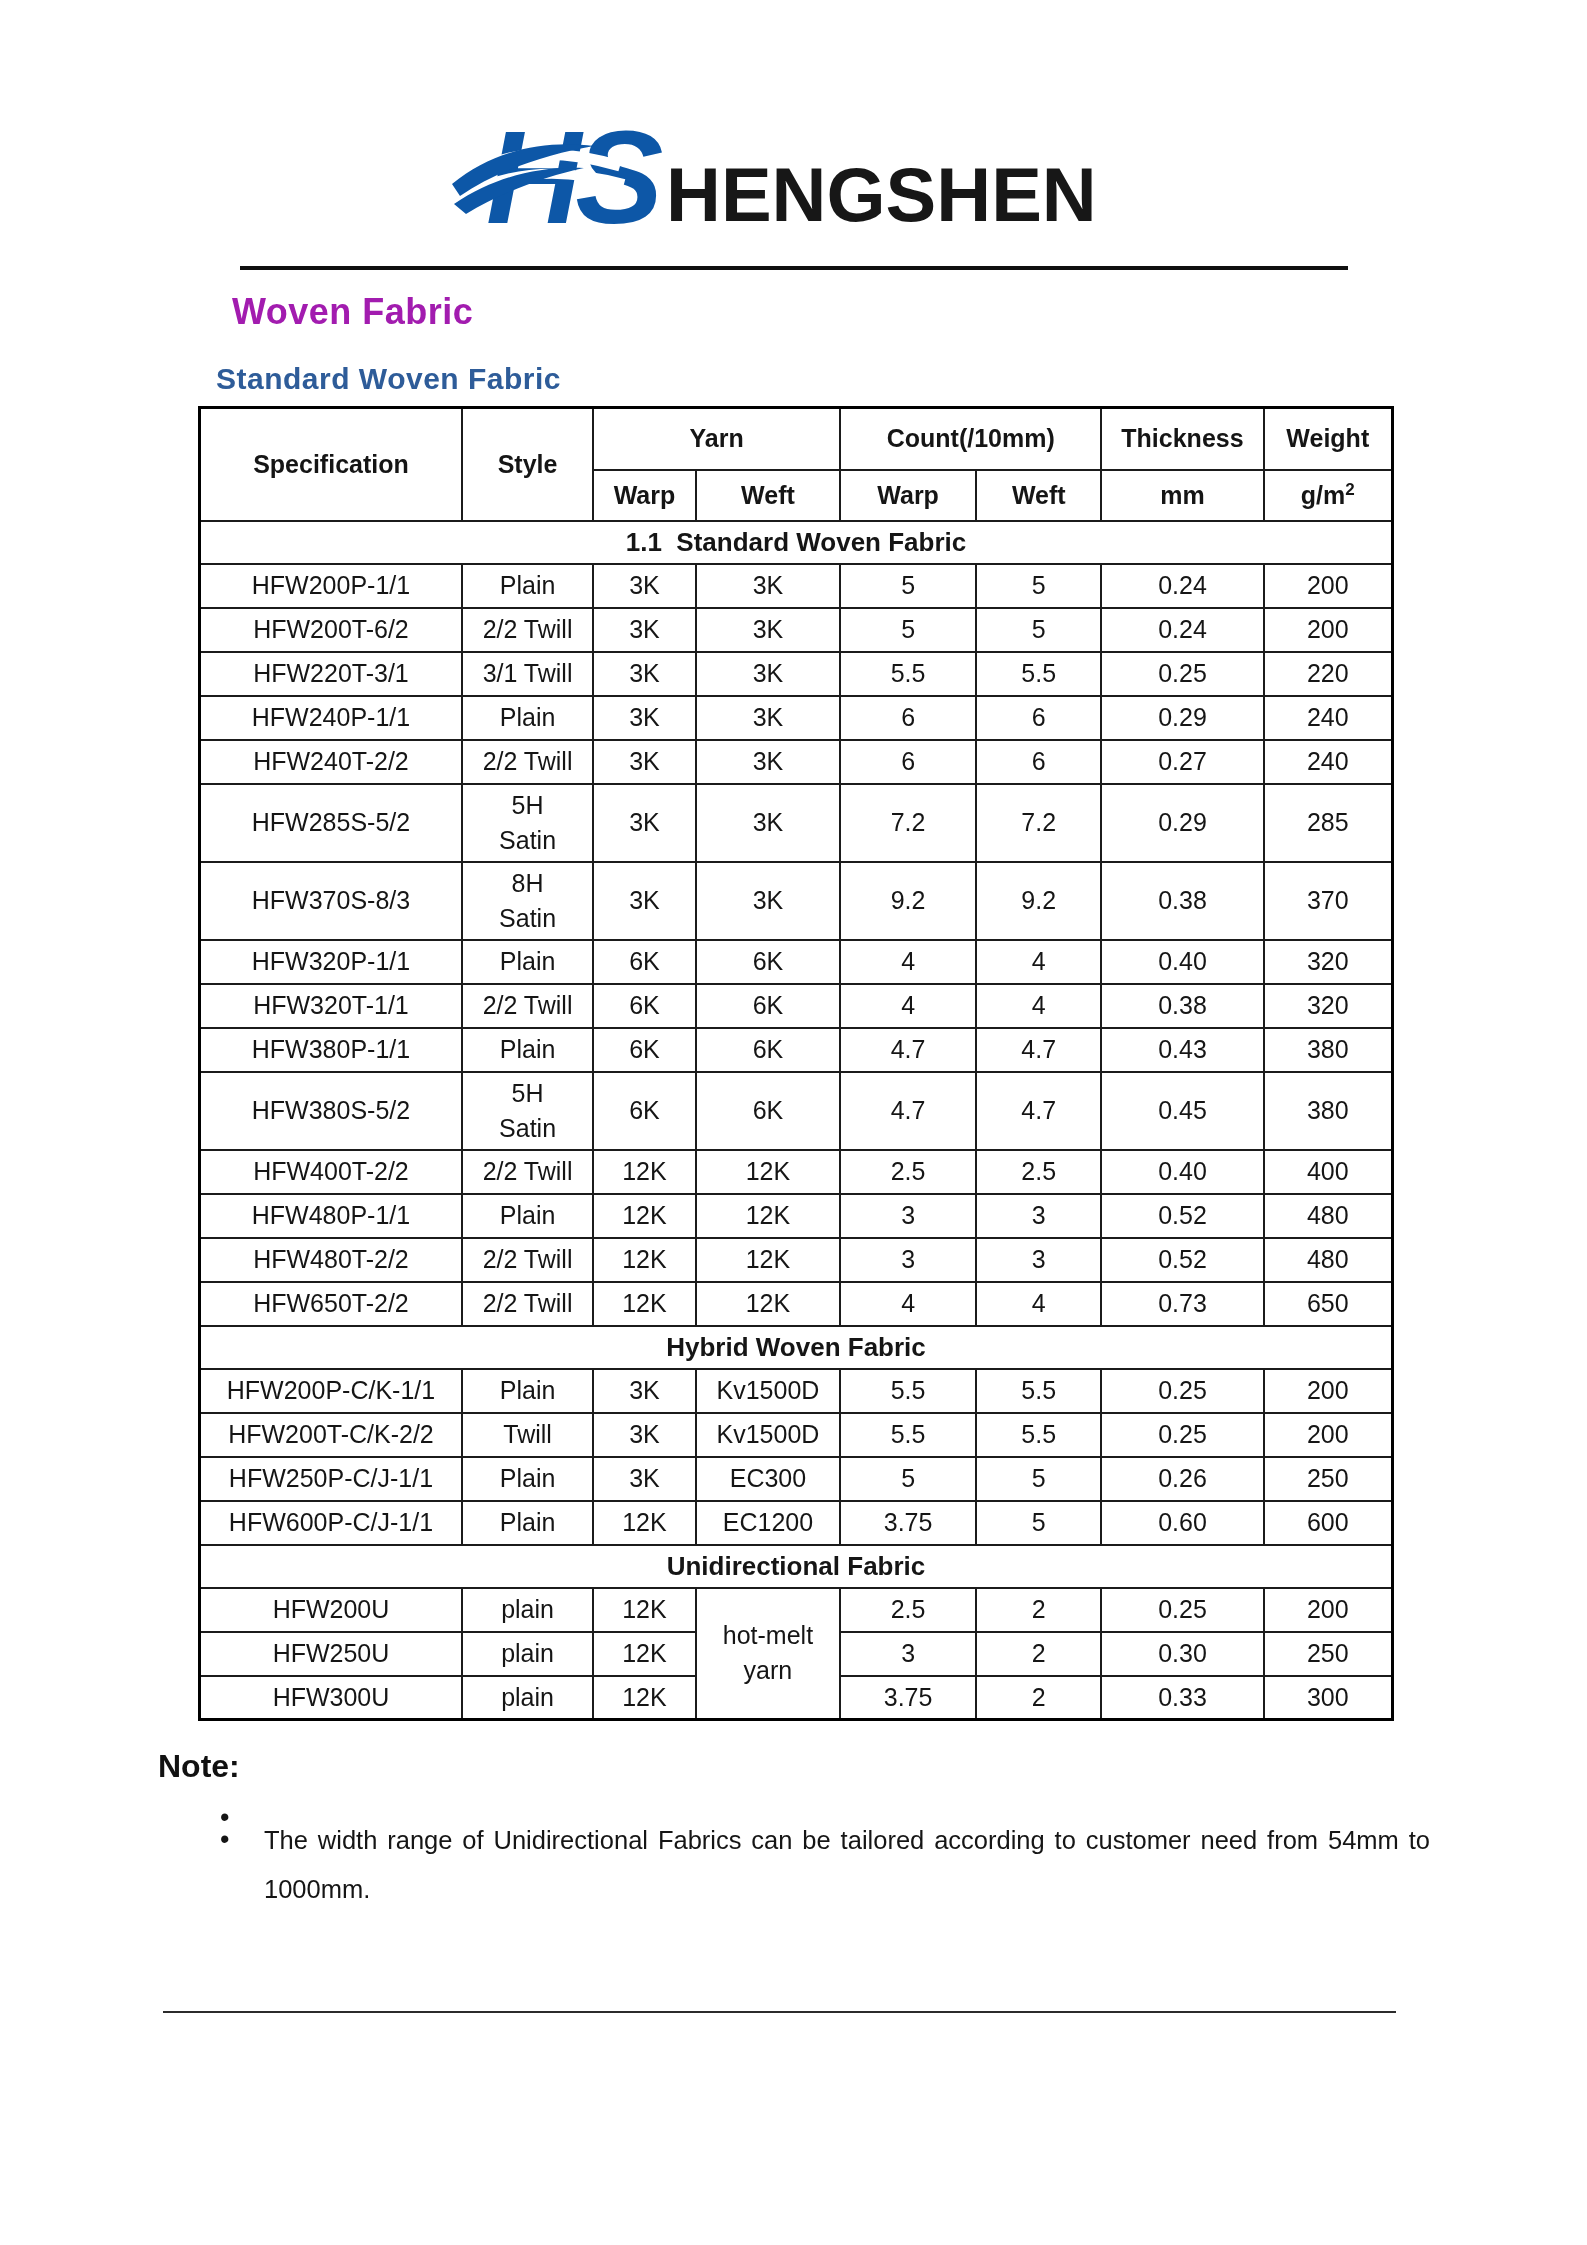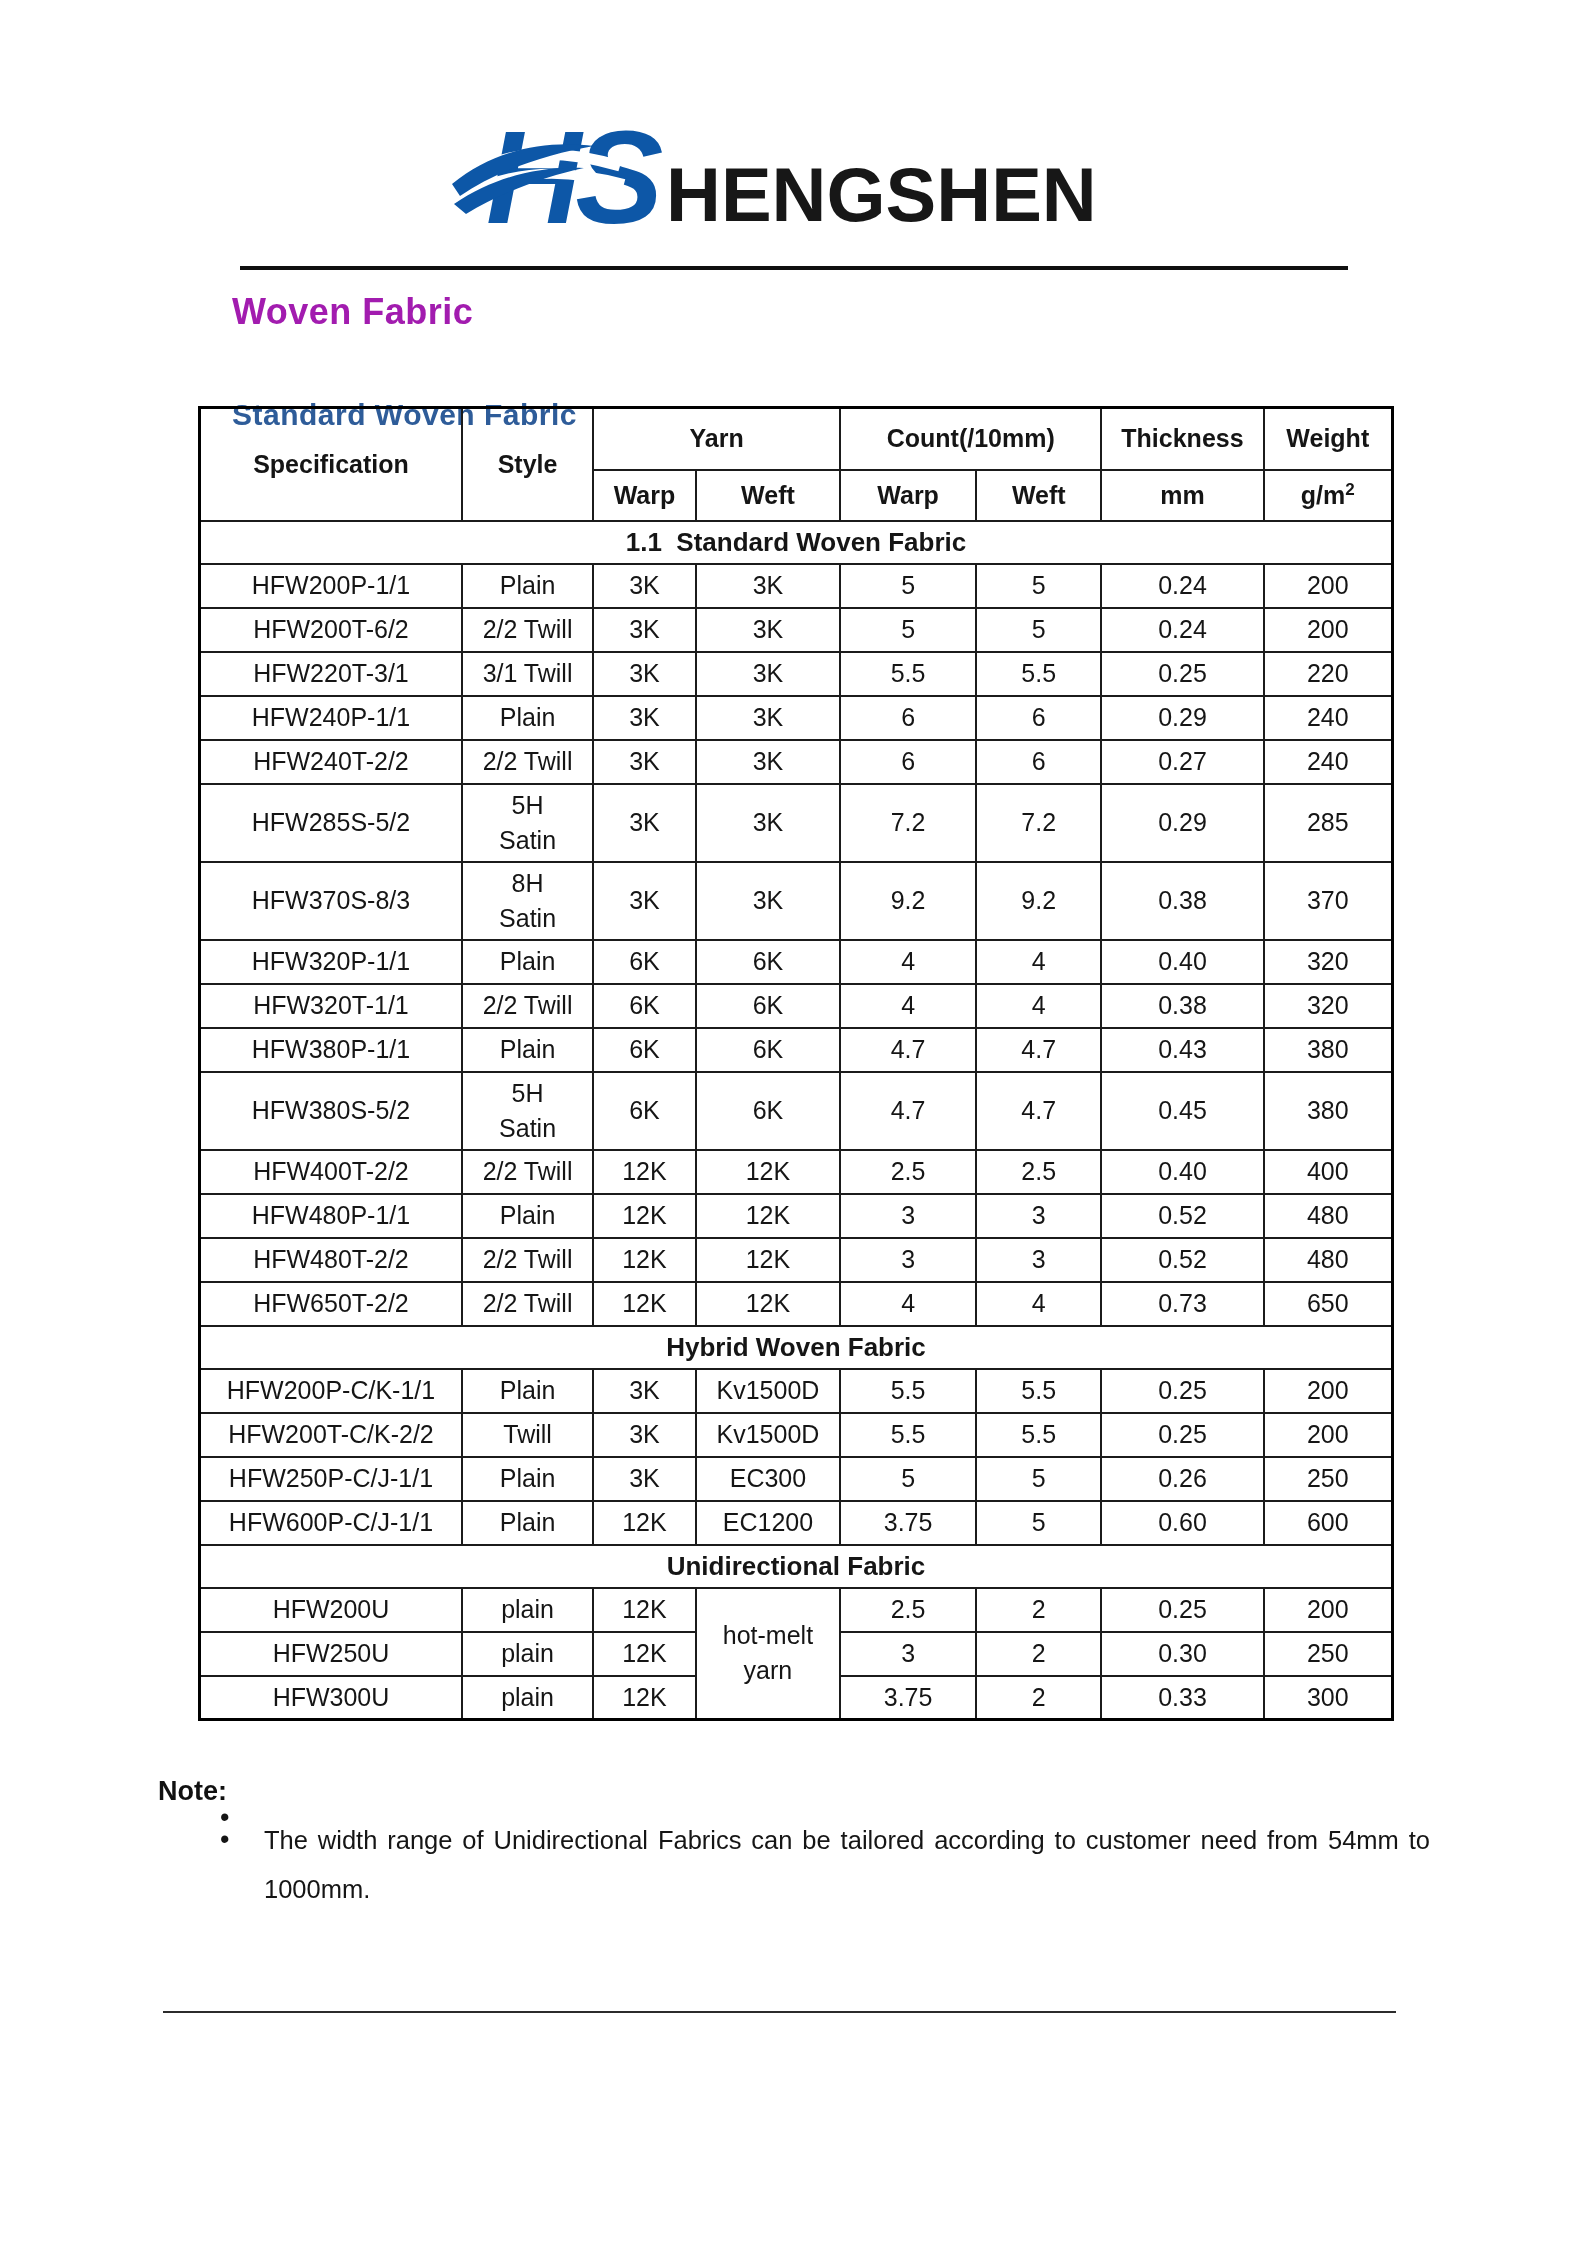--- a/index.html
+++ b/index.html
@@ -14,24 +14,23 @@
   .top-rule {
     position: absolute; left: 240px; top: 266px;
     width: 1108px; height: 4px; background: #101010;
   }
   .main-heading {
     position: absolute; left: 232px; top: 291px;
     font-size: 36px; font-weight: bold; color: #a21caf;
     letter-spacing: 0.5px;
   }
   .sub-heading {
-    position: absolute; left: 232px; top: 362px;
+    position: absolute; left: 216px; top: 362px;
     font-size: 30px; font-weight: bold; color: #2e5c99;
     letter-spacing: 0.5px;
-    margin-top: 36px;
   }
   table.spec-table {
     position: absolute; left: 198px; top: 406px;
     width: 1196px;
     border-collapse: collapse;
     table-layout: fixed;
     font-size: 25px;
     color: #151515;
     border: 3px solid #000;
   }
@@ -48,21 +47,21 @@
   .spec-table thead tr.h2 { height: 51px; }
   .spec-table tbody tr { height: 44px; }
   .spec-table tbody tr.section-row { height: 38px; }
   .spec-table tbody tr.section-row td {
     font-weight: bold; font-size: 26px;
   }
   .spec-table td.style-cell, .spec-table td.merged-weft-cell { white-space: pre-line; }
   .spec-table sup { font-size: 17px; line-height: 0; }
   .note-label {
     position: absolute; left: 158px; top: 1748px;
-    font-size: 27px; font-weight: bold; color: #111; margin-top: 28px;
+    font-size: 32px; font-weight: bold; color: #111;
   }
   .note-list {
     position: absolute; left: 218px; top: 1794px;
     width: 1212px; list-style: none;
   }
   .note-list li {
     position: relative;
     padding-left: 46px;
     text-align: justify;
     font-size: 25.5px;

